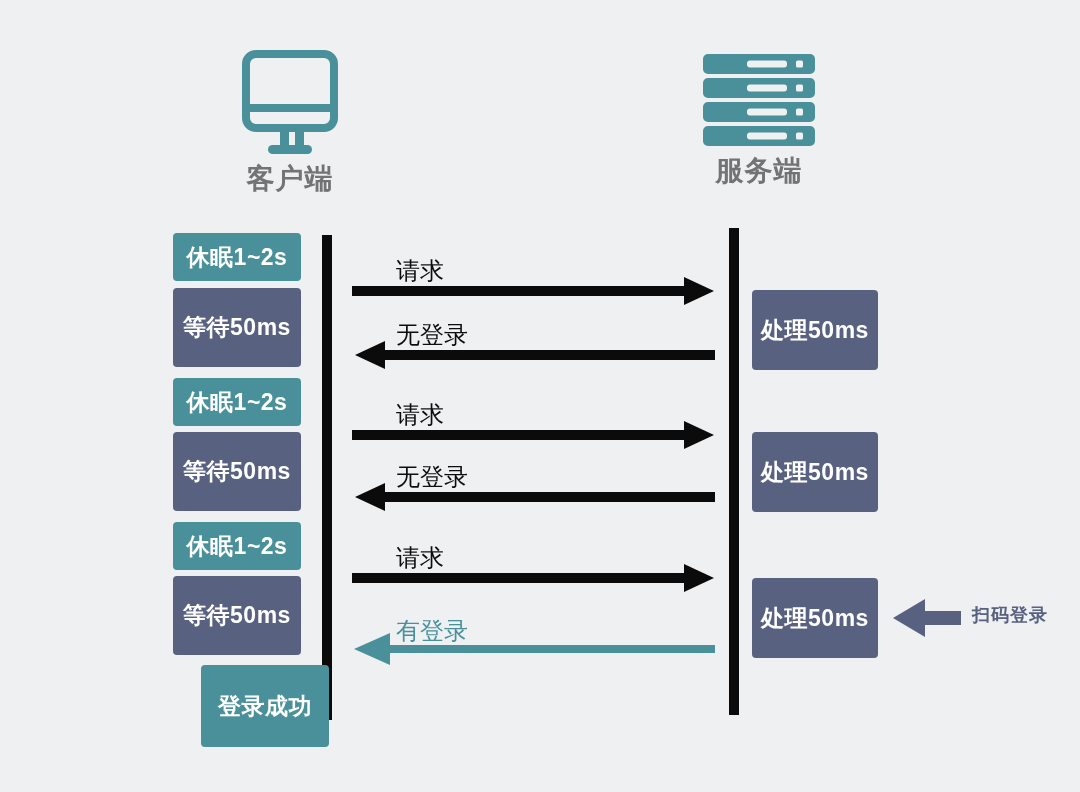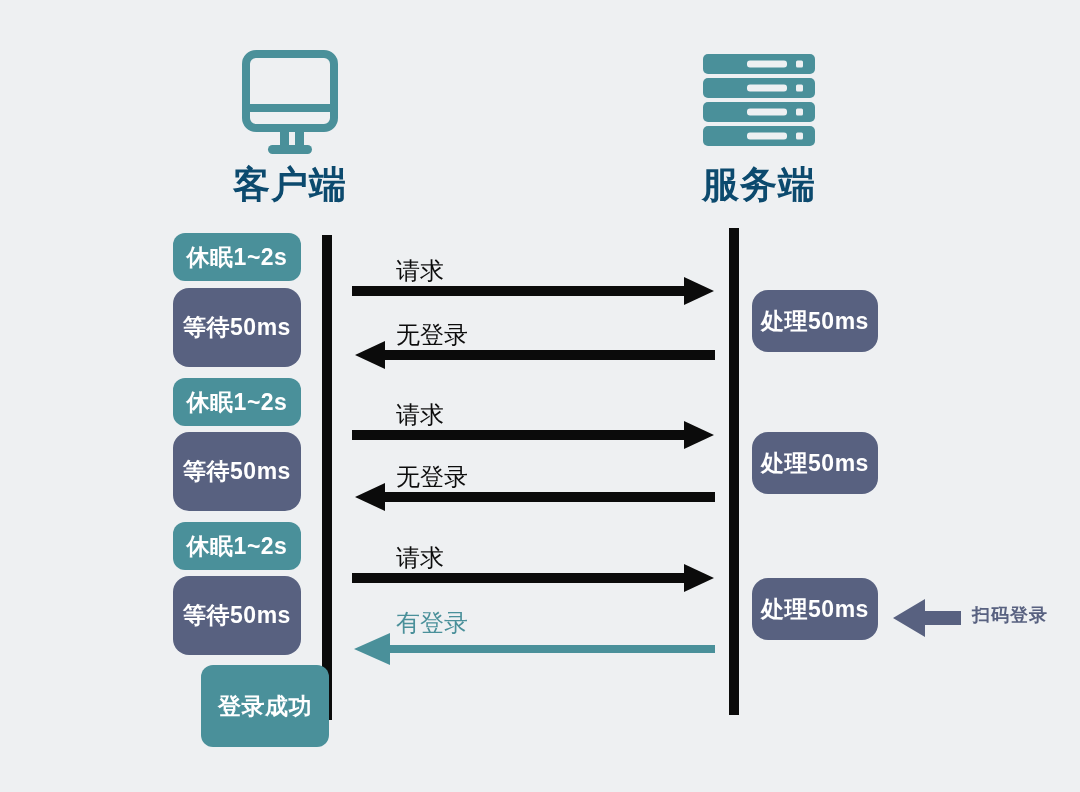--- a/index.html
+++ b/index.html
@@ -1,54 +1,54 @@
 <!DOCTYPE html>
 <html><head>
 <meta charset="utf-8">
 <style>
   html,body{margin:0;padding:0;}
   body{font-family:"Liberation Sans","DejaVu Sans",sans-serif;}
   .canvas{position:relative;width:1080px;height:792px;background:#eef0f2;overflow:hidden;}
 
   
   .actor-icon{position:absolute;}
-  .actor-label{position:absolute;width:160px;text-align:center;font-size:37px;font-weight:600;color:#0c4a6e;letter-spacing:1px;}
+  .actor-label{position:absolute;width:160px;text-align:center;font-size:28px;font-weight:600;color:#737373;letter-spacing:1px;}
 
   
   .lifeline{position:absolute;width:10px;background:#0b0b0b;}
   .lifeline.client{left:322px;top:235px;height:485px;}
   .lifeline.server{left:729px;top:228px;height:487px;}
 
   
   .box{position:absolute;display:flex;align-items:center;justify-content:center;
        color:#ffffff;font-size:23px;font-weight:600;letter-spacing:0.5px;}
-  .box.teal{background:#4a909a;border-radius:12px;}
-  .box.dark{background:#586180;border-radius:16px;}
+  .box.teal{background:#4a909a;border-radius:4px;}
+  .box.dark{background:#586180;border-radius:4px;}
   .cbox{left:173px;width:128px;}
   .c1{top:233px;height:48px;}
   .c2{top:288px;height:79px;}
   .c3{top:378px;height:48px;}
   .c4{top:432px;height:79px;}
   .c5{top:522px;height:48px;}
   .c6{top:576px;height:79px;}
   .c7{top:665px;height:82px;border-radius:16px;margin-left:28px;}
-  .sbox{left:752px;width:126px;height:62px;}
+  .sbox{left:752px;width:126px;height:80px;}
   .s1{top:290px;}
   .s2{top:432px;}
   .s3{top:578px;}
 
   
   .msg-line{position:absolute;height:10px;background:#0b0b0b;}
   .msg-head{position:absolute;width:0;height:0;border-style:solid;border-color:transparent;}
   .head-right{border-top-width:14px;border-bottom-width:14px;border-left:30px solid #0b0b0b;border-right-width:0;}
   .head-left{border-top-width:14px;border-bottom-width:14px;border-right:30px solid #0b0b0b;border-left-width:0;}
   .msg-label{position:absolute;left:396px;width:300px;text-align:left;font-size:24px;font-weight:400;color:#0d0d0d;}
   .teal-msg .msg-line{background:#4a909a;height:8px;}
   .teal-msg .msg-head{border-right:36px solid #4a909a;border-top-width:16px;border-bottom-width:16px;}
-  .teal-msg .msg-label{color:#4a909a;}
+  .teal-msg .msg-label{color:#4a909a;margin-top:8px;}
 
   .a1-line{left:352px;top:286px;width:333px;}
   .a1-head{left:684px;top:277px;}
   .a1-label{top:255px;}
   .a2-line{left:385px;top:350px;width:330px;}
   .a2-head{left:355px;top:341px;}
   .a2-label{top:319px;}
   .a3-line{left:352px;top:430px;width:333px;}
   .a3-head{left:684px;top:421px;}
   .a3-label{top:399px;}
@@ -97,21 +97,21 @@
           <rect x="93" y="6.5" width="7" height="7" rx="1.5"></rect>
         <rect x="44" y="30.5" width="40" height="7" rx="3"></rect>
           <rect x="93" y="30.5" width="7" height="7" rx="1.5"></rect>
         <rect x="44" y="54.5" width="40" height="7" rx="3"></rect>
           <rect x="93" y="54.5" width="7" height="7" rx="1.5"></rect>
         <rect x="44" y="78.5" width="40" height="7" rx="3"></rect>
           <rect x="93" y="78.5" width="7" height="7" rx="1.5"></rect>
       </g>
     </svg>
   </span>
-  <div class="actor-label" style="left:679px;top:160px;">服务端</div>
+  <div class="actor-label" style="left:679px;top:152px;">服务端</div>
 
   
   <div class="lifeline client"></div>
   <div class="lifeline server"></div>
 
   
   <div class="box teal cbox c1">休眠1~2s</div>
   <div class="box dark cbox c2">等待50ms</div>
   <div class="box teal cbox c3">休眠1~2s</div>
   <div class="box dark cbox c4">等待50ms</div>

